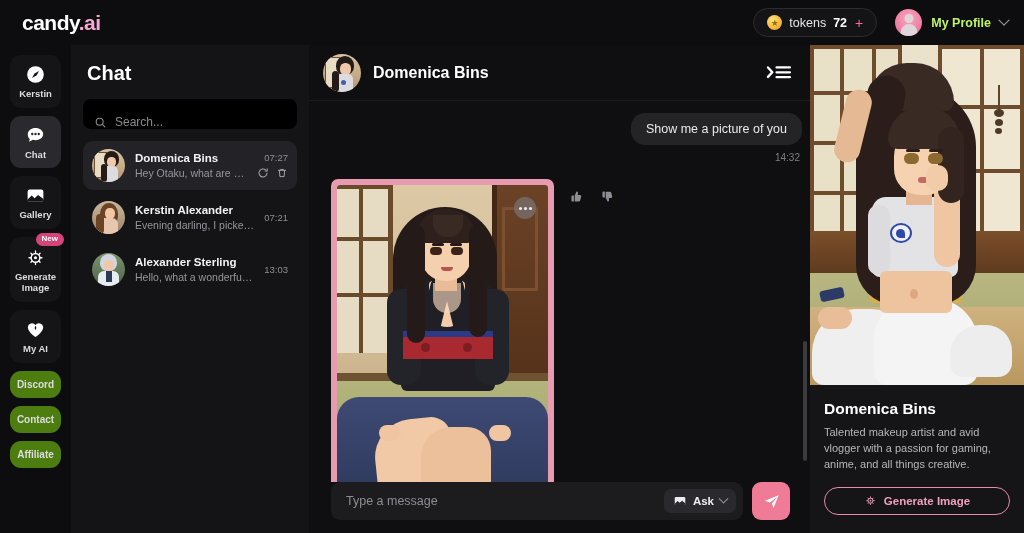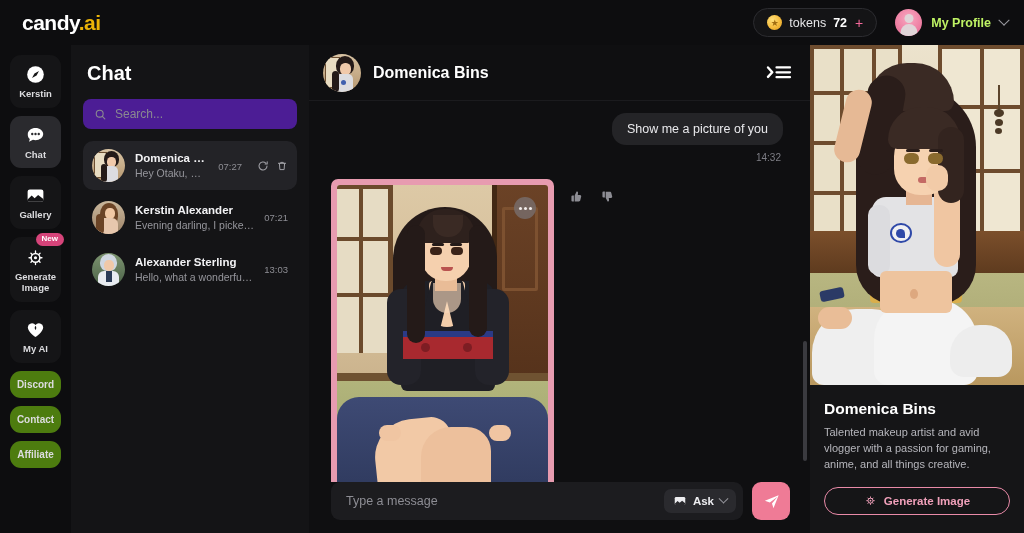--- a/index.html
+++ b/index.html
@@ -15,21 +15,21 @@
   
   .topbar {
     height: 45px; flex: 0 0 45px;
     background: #0d0d0f;
     display: flex; align-items: center;
     padding: 0 16px 0 22px;
     position: relative; z-index: 20;
   }
   .logo { font-size: 21px; font-weight: 700; letter-spacing: -0.5px; }
   .logo .w { color: #ffffff; }
-  .logo .p { color: #eab308; }
+  .logo .p { color: #f9a8d4; }
   .topbar-right { margin-left: auto; display: flex; align-items: center; gap: 18px; }
   .tokens-pill {
     display: flex; align-items: center; gap: 7px;
     border: 1px solid #2c2c30; border-radius: 16px;
     padding: 6px 13px; background: #141416;
   }
   .coin {
     width: 15px; height: 15px; border-radius: 50%;
     background: radial-gradient(circle at 35% 32%, #ffe07a 0%, #f5bb3c 55%, #d99a22 100%);
     display: flex; align-items: center; justify-content: center;
@@ -89,50 +89,50 @@
     border-radius: 7px; padding: 2px 6px; line-height: 1.1;
   }
 
   
   .chatlist {
     width: 238px; flex: 0 0 238px; background: #141416;
     padding: 14px 12px 0; display: flex; flex-direction: column;
   }
   .chatlist-title { font-size: 20px; font-weight: 700; color: #fff; margin: 3px 0 14px 4px; }
   .search-box {
-    height: 30px; background: #4c1d95; border-radius: 8px;
-    display: flex; align-items: center; gap: 8px; padding: 0 11px; margin-bottom: 12px;
+    height: 30px; background: #000000; border-radius: 8px;
+    display: flex; align-items: flex-end; gap: 8px; padding: 0 11px; margin-bottom: 12px;
   }
   .search-ph { font-size: 12px; color: #8a8a90; }
   .conv {
     display: flex; align-items: center; gap: 10px;
     padding: 8px 9px; border-radius: 10px; margin-bottom: 3px;
   }
   .conv.active { background: #232327; }
   .conv-av {
     width: 33px; height: 33px; border-radius: 50%; flex: 0 0 auto; overflow: hidden; position: relative;
   }
   .conv-body { flex: 1; min-width: 0; }
   .conv-name { font-size: 11.5px; font-weight: 700; color: #f2f2f4; white-space: nowrap; overflow: hidden; text-overflow: ellipsis; }
   .conv-prev { font-size: 10.5px; color: #96969c; margin-top: 3px; white-space: nowrap; overflow: hidden; text-overflow: ellipsis; }
-  .conv-right { display: flex; flex-direction: row; align-items: flex-end; gap: 15px; flex: 0 0 auto; }
+  .conv-right { display: flex; flex-direction: column; align-items: flex-end; gap: 4px; flex: 0 0 auto; }
   .conv-time { font-size: 9.5px; color: #8e8e94; }
   .conv-actions { display: flex; gap: 7px; }
 
   
   .main { flex: 1; min-width: 0; background: #0f0f11; display: flex; flex-direction: column; position: relative; }
   .chat-header {
     height: 56px; flex: 0 0 56px; display: flex; align-items: center;
     gap: 12px; padding: 0 18px 0 14px; border-bottom: 1px solid #1b1b1e;
   }
   .head-av { width: 38px; height: 38px; border-radius: 50%; overflow: hidden; flex: 0 0 auto; position: relative; }
   .head-name { font-size: 16px; font-weight: 700; color: #fff; }
   .collapse-btn { margin-left: auto; width: 26px; height: 20px; position: relative; }
 
-  .chat-scroll { flex: 1; min-height: 0; padding: 12px 27px 8px 22px; position: relative; overflow: hidden; }
+  .chat-scroll { flex: 1; min-height: 0; padding: 12px 8px 8px 22px; position: relative; overflow: hidden; }
   .row-right { display: flex; justify-content: flex-end; }
   .bubble {
     background: #242427; color: #e9e9ec; font-size: 12.5px;
     padding: 9px 15px; border-radius: 14px; max-width: 320px;
   }
   .msg-time { font-size: 10px; color: #7e7e85; text-align: right; margin-top: 7px; margin-right: 2px; }
   .row-left { display: flex; align-items: flex-start; gap: 14px; margin-top: 16px; }
   .img-card {
     width: 223px; height: 320px; border-radius: 7px; overflow: hidden; position: relative;
     background: #e79bb0; padding: 6px; flex: 0 0 auto;

